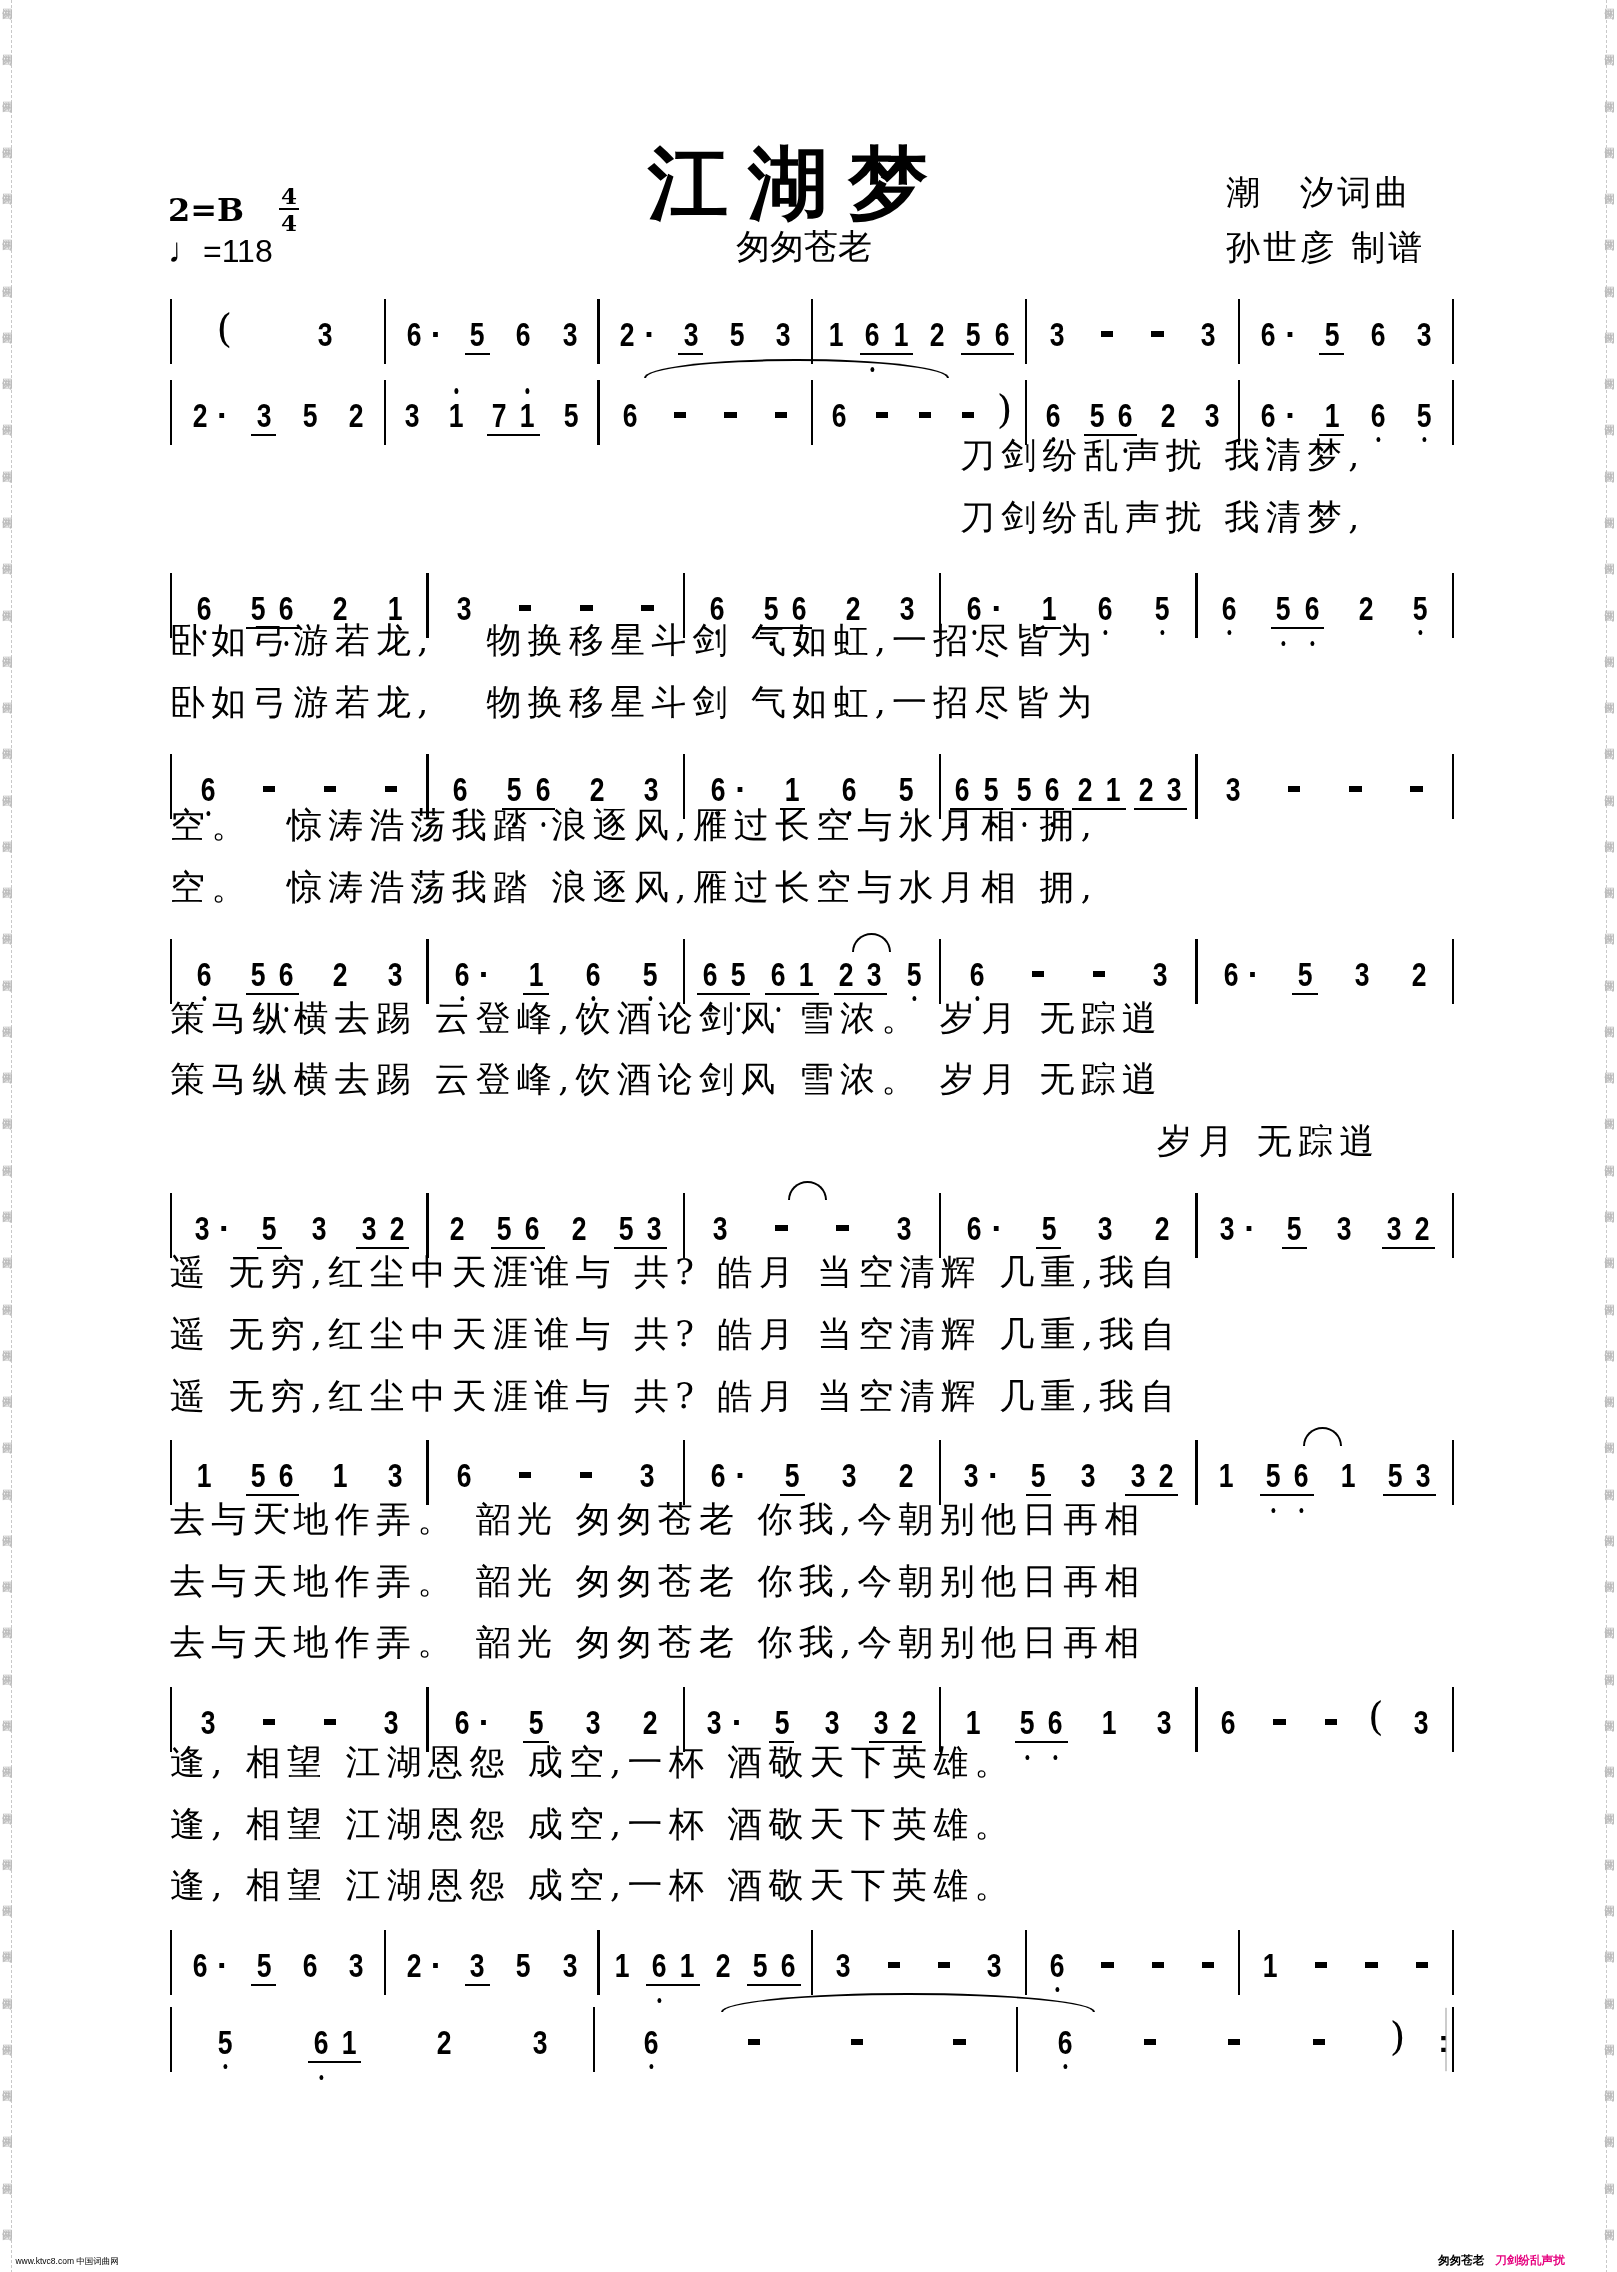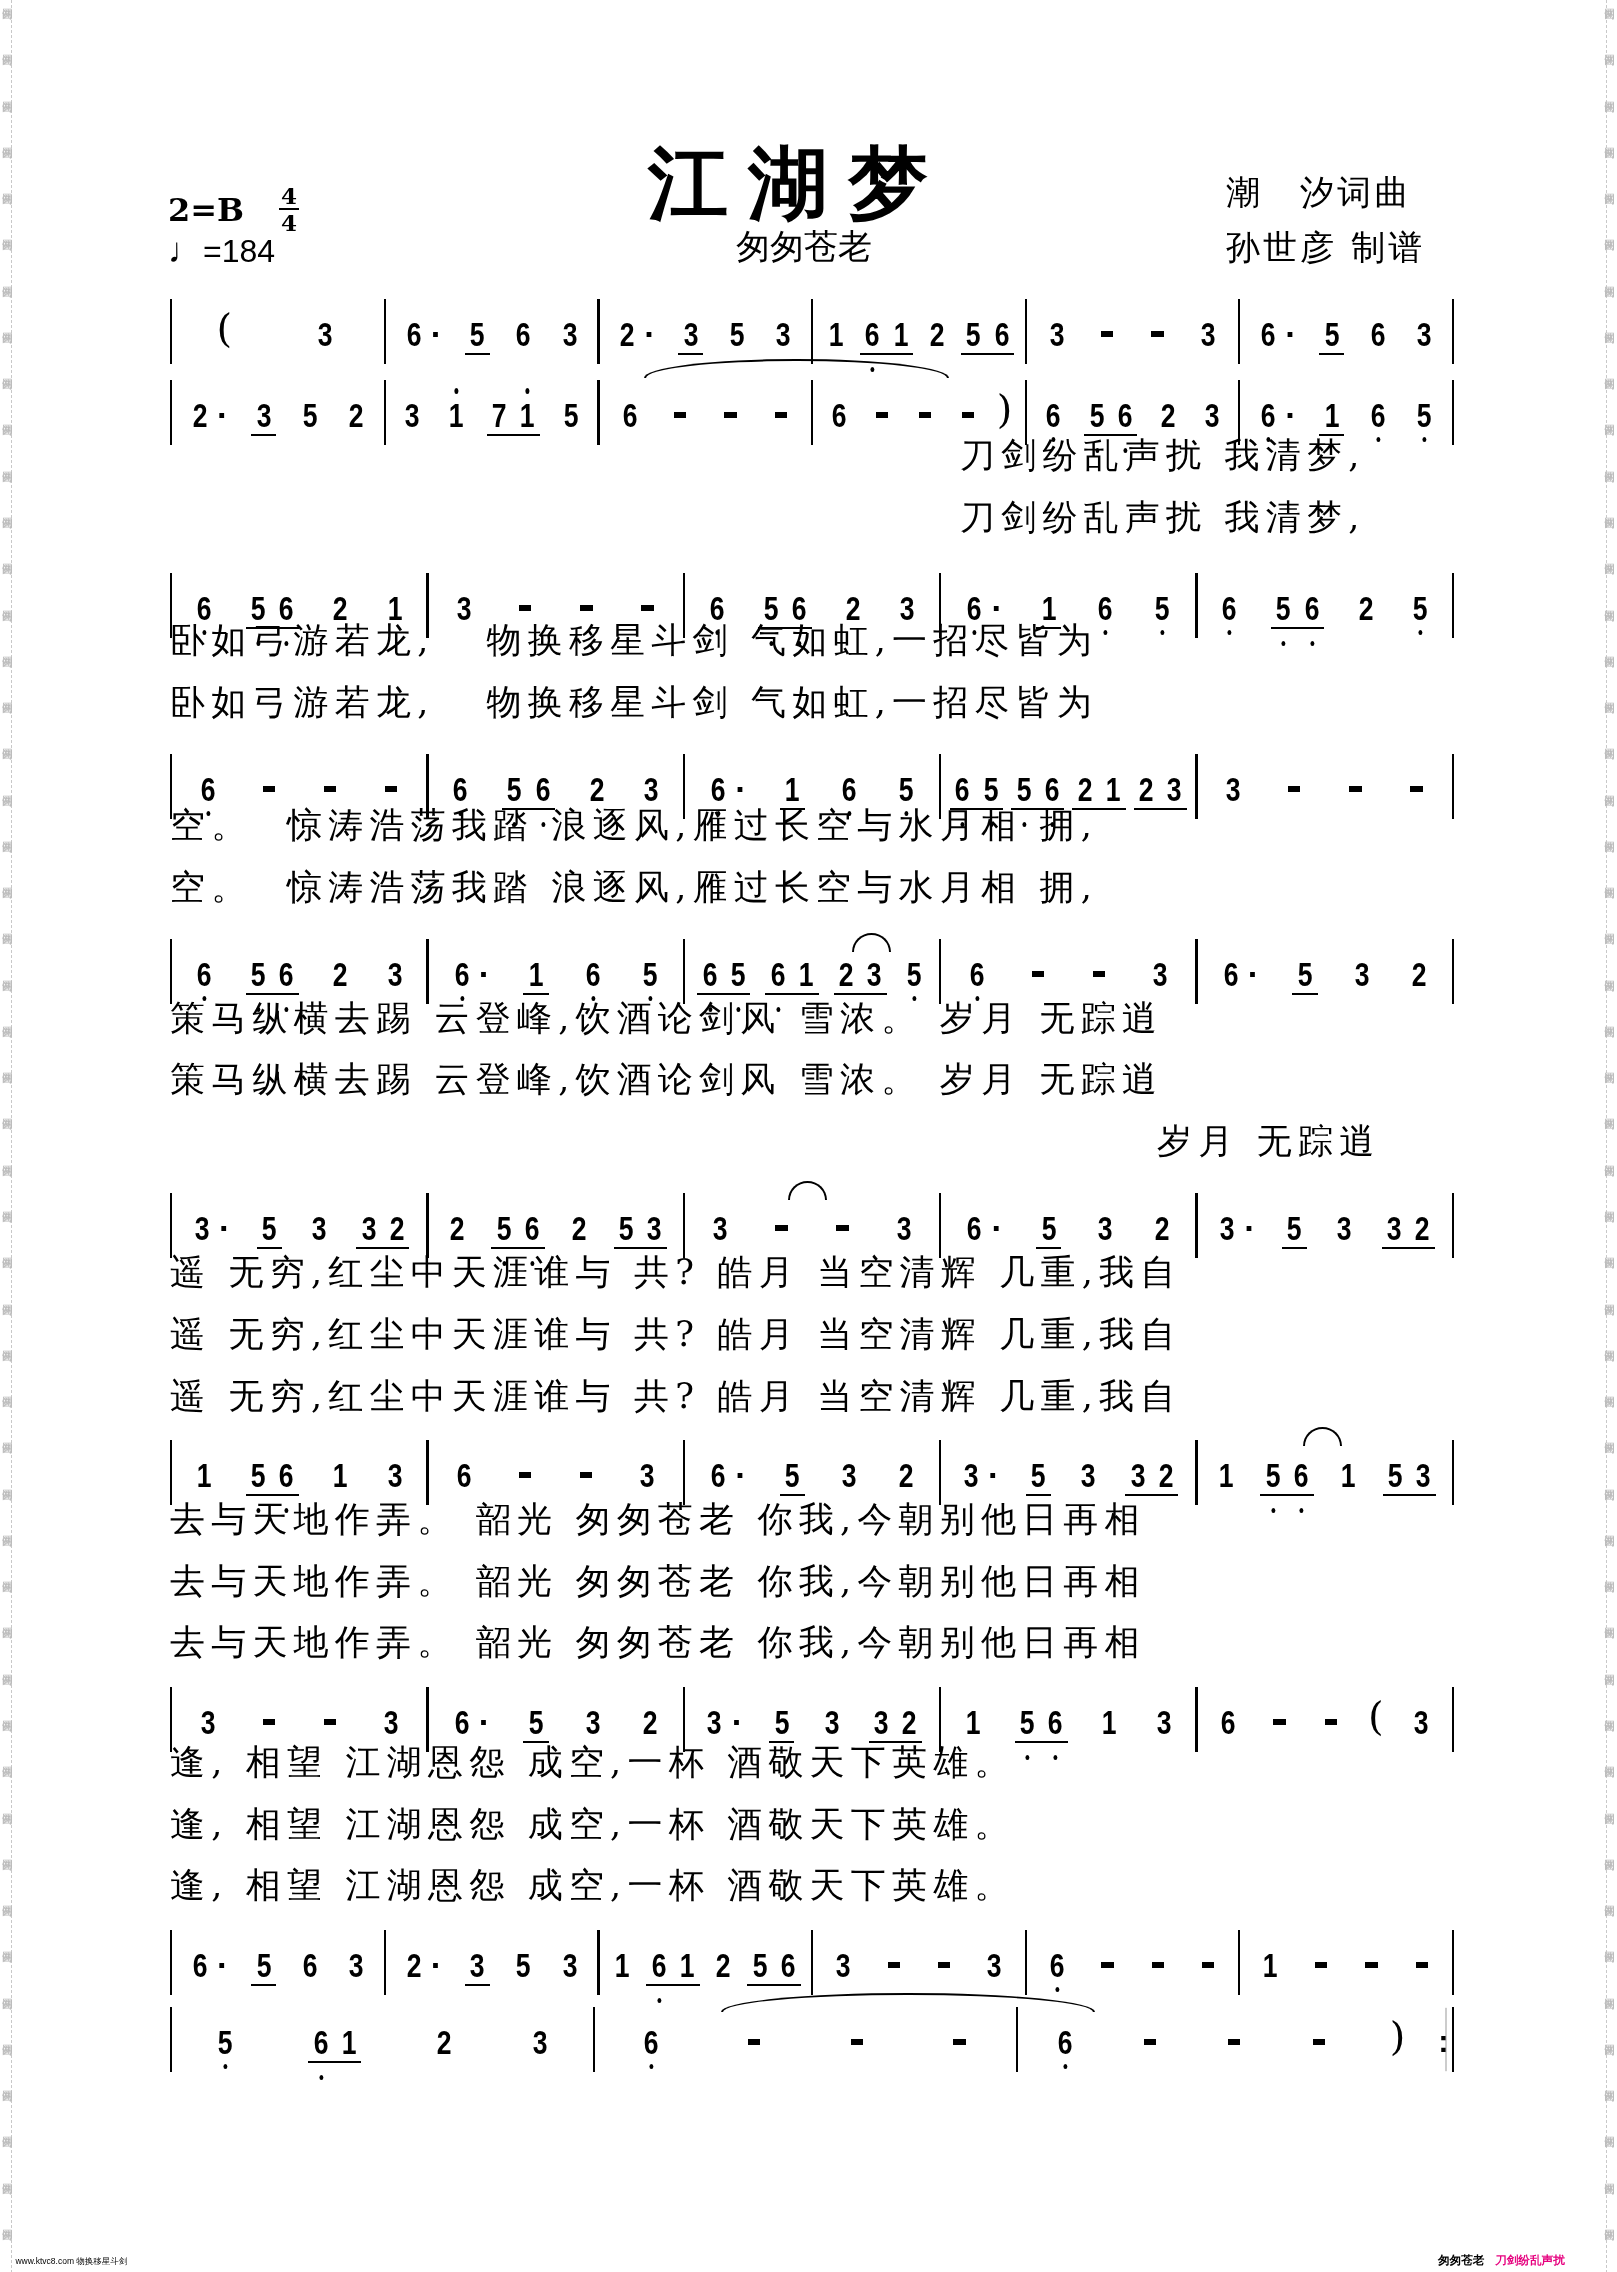--- a/index.html
+++ b/index.html
@@ -146,21 +146,21 @@
     <div class="wm" style="top: 2267px;">词曲网</div>
   </div>
 
 <div class="key">2=B</div>
 <div class="timesig">
   <span>4</span>
   <span class="bar"></span>
   <span>4</span>
 </div>
 <div class="tempo">
-  <span class="note">♩</span><span>=184</span>
+  <span class="note">♩</span><span>=118</span>
 </div>
 
 <div class="title">江湖梦</div>
 <div class="subtitle">匆匆苍老</div>
 <div class="credits" style="top:170px">潮　汐词曲</div>
 <div class="credits" style="top:225px">孙世彦 制谱</div>
 
 <div id="score">
     <div class="staff" style="top: 297px;">
       <div class="bl"></div>
@@ -1026,17 +1026,17 @@
     <div class="lyric" style="top: 1311px; left: 170px;">遥 无穷,红尘中天涯谁与 共? 皓月 当空清辉 几重,我自</div>
     <div class="lyric" style="top: 1373px; left: 170px;">遥 无穷,红尘中天涯谁与 共? 皓月 当空清辉 几重,我自</div>
     <div class="lyric" style="top: 1496px; left: 170px;">去与天地作弄。 韶光 匆匆苍老 你我,今朝别他日再相</div>
     <div class="lyric" style="top: 1558px; left: 170px;">去与天地作弄。 韶光 匆匆苍老 你我,今朝别他日再相</div>
     <div class="lyric" style="top: 1619px; left: 170px;">去与天地作弄。 韶光 匆匆苍老 你我,今朝别他日再相</div>
     <div class="lyric" style="top: 1739px; left: 170px;">逢, 相望 江湖恩怨 成空,一杯 酒敬天下英雄。</div>
     <div class="lyric" style="top: 1801px; left: 170px;">逢, 相望 江湖恩怨 成空,一杯 酒敬天下英雄。</div>
     <div class="lyric" style="top: 1862px; left: 170px;">逢, 相望 江湖恩怨 成空,一杯 酒敬天下英雄。</div>
   </div>
 
-<div class="footer-left">www.ktvc8.com 物换移星斗剑</div>
+<div class="footer-left">www.ktvc8.com 中国词曲网</div>
 <div class="footer-right">
   <span>匆匆苍老</span><span class="brand">刀剑纷乱声扰</span>
 </div>
 
 
 </body></html>

